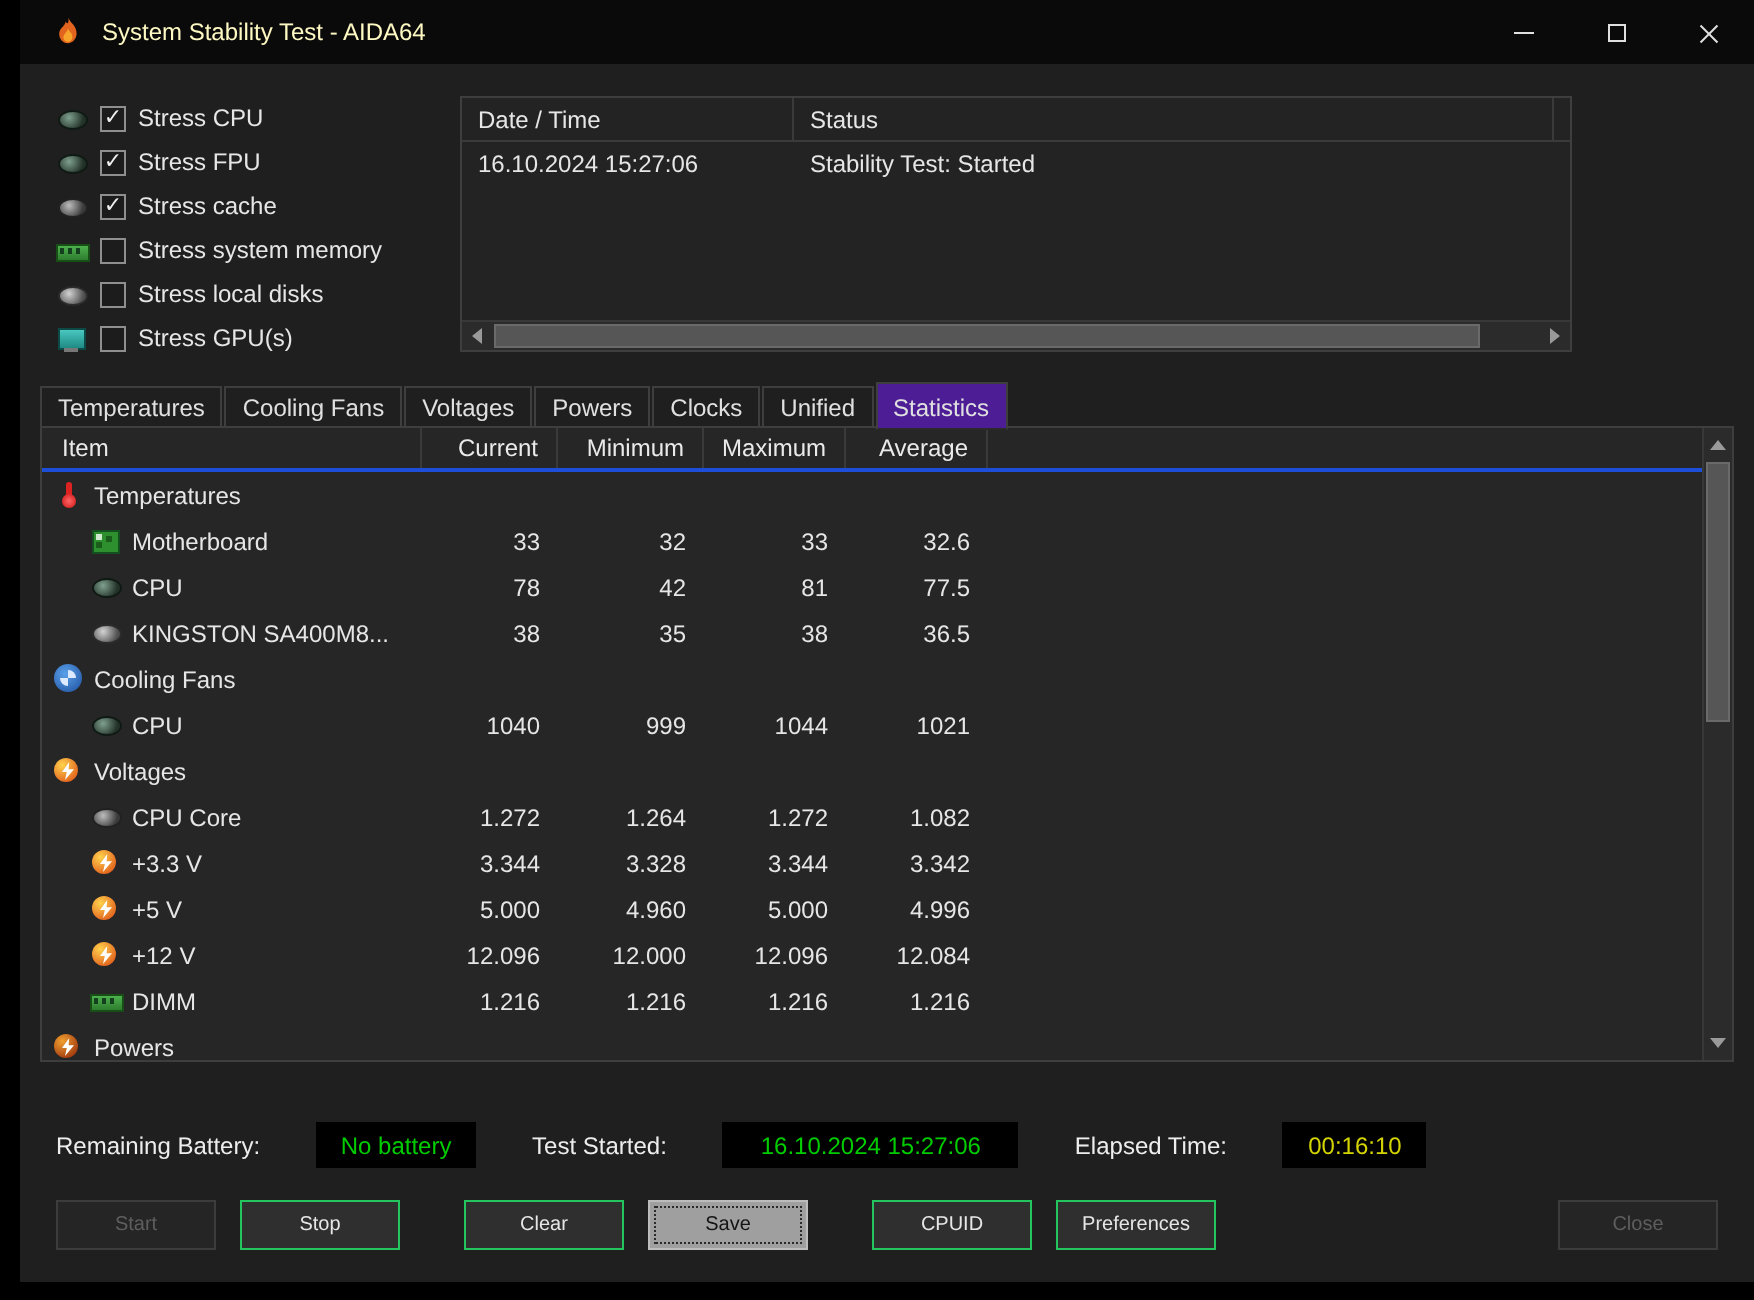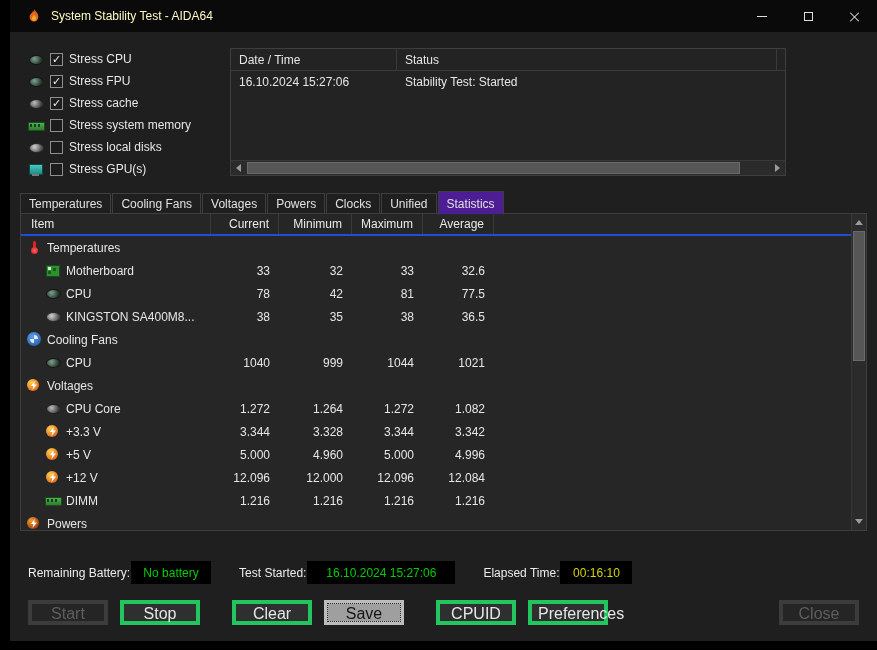--- a/index.html
+++ b/index.html
@@ -72,29 +72,29 @@
   .vs-arrow{position:absolute;left:0;width:14px;height:15px;display:flex;align-items:center;justify-content:center}
   .vs-arrow.up{top:1px}
   .vs-arrow.down{bottom:1px}
   .vs-thumb{position:absolute;left:1px;top:17px;width:12px;height:130px;background:#565656;border:1px solid #6a6a6a}
 
   
   .status-row{position:absolute;left:18px;top:561px;display:flex;align-items:center}
   .sr-label{color:#ededed;white-space:nowrap}
   .sr-label.gap{margin-left:28px}
   .sr-val{background:#000;height:23px;display:flex;align-items:center;justify-content:center;
-          margin-left:1px;padding:0 8px;white-space:nowrap}
+          margin-left:28px;padding:0 8px;white-space:nowrap}
   .sr-val.battery{min-width:80px}
   .sr-val.started{min-width:148px}
   .sr-val.elapsed{min-width:72px}
 
   
   .buttons-row{position:absolute;left:18px;right:18px;top:600px;display:flex}
-  .btn{width:80px;height:25px;background:#2f2f2f;border:4px solid #22c55e;color:#e6e6e6;
-       font-family:"Liberation Sans",sans-serif;font-size:16px;margin-left:12px;cursor:default}
+  .btn{width:80px;height:25px;background:#2f2f2f;border:1px solid #22c55e;color:#e6e6e6;
+       font-family:"Liberation Sans",sans-serif;font-size:10px;margin-left:12px;cursor:default}
   .btn:first-child{margin-left:0}
   .btn:nth-child(3),.btn:nth-child(5){margin-left:32px}
   .btn.disabled{background:#252525;border-color:#3c3c3c;color:#5e5e5e}
   .btn.focused{background:#9f9f9f;color:#141414;border-color:#bcbcbc;outline:1px dotted #2a2a2a;outline-offset:-4px}
   .btn.mla{margin-left:auto}
 
   
   .ic{position:relative;width:16px;height:15px;flex:0 0 16px;display:inline-block}
   .ic-chip::before{content:"";position:absolute;left:1px;top:3px;width:13px;height:8px;border-radius:50%;
       background:radial-gradient(circle at 35% 35%,#7fa08e,#233229 72%);border:1px solid #101a14}

